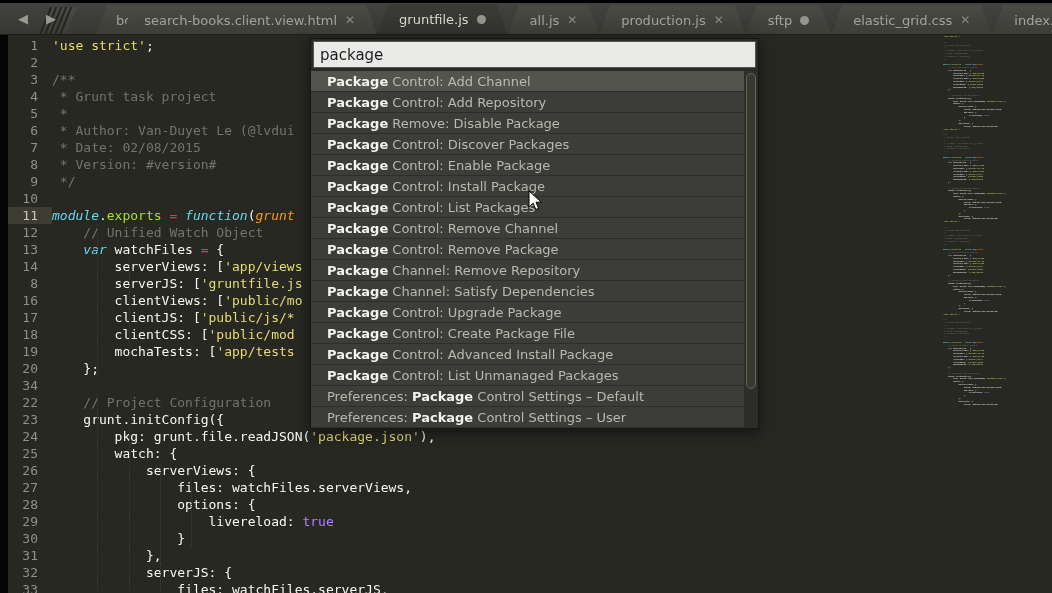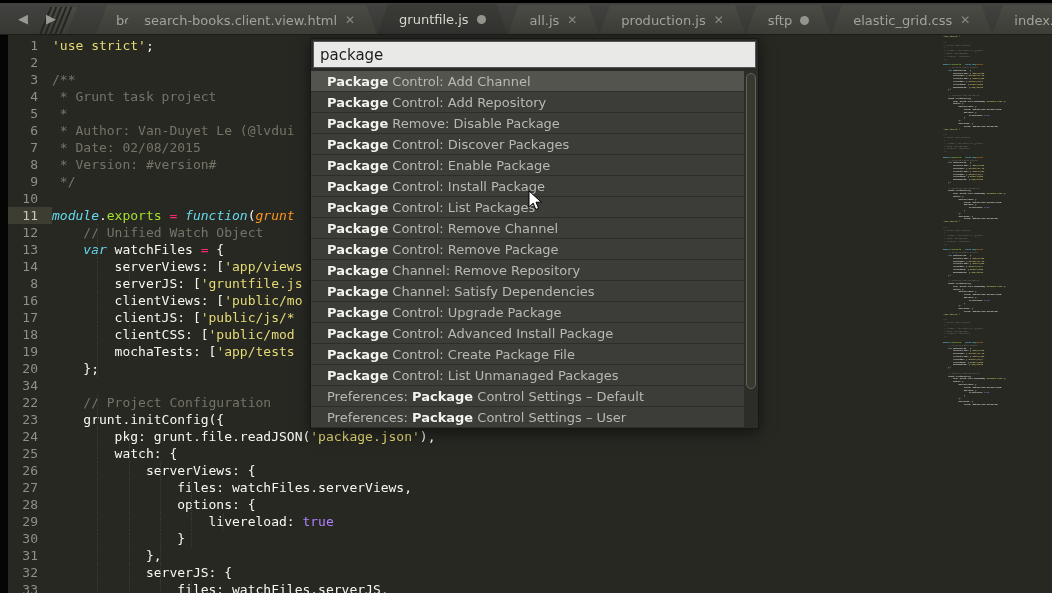--- a/index.html
+++ b/index.html
@@ -731,22 +731,22 @@
           <div class="prow"><b>Package</b><span> Remove: Disable Package</span></div>
           <div class="prow"><b>Package</b><span> Control: Discover Packages</span></div>
           <div class="prow"><b>Package</b><span> Control: Enable Package</span></div>
           <div class="prow"><b>Package</b><span> Control: Install Package</span></div>
           <div class="prow"><b>Package</b><span> Control: List Packages</span></div>
           <div class="prow"><b>Package</b><span> Control: Remove Channel</span></div>
           <div class="prow"><b>Package</b><span> Control: Remove Package</span></div>
           <div class="prow"><b>Package</b><span> Channel: Remove Repository</span></div>
           <div class="prow"><b>Package</b><span> Channel: Satisfy Dependencies</span></div>
           <div class="prow"><b>Package</b><span> Control: Upgrade Package</span></div>
+          <div class="prow"><b>Package</b><span> Control: Create Package File</span></div>
           <div class="prow"><b>Package</b><span> Control: Advanced Install Package</span></div>
-          <div class="prow"><b>Package</b><span> Control: Create Package File</span></div>
           <div class="prow"><b>Package</b><span> Control: List Unmanaged Packages</span></div>
           <div class="prow"><span>Preferences: </span><b>Package</b><span> Control Settings – Default</span></div>
           <div class="prow"><span>Preferences: </span><b>Package</b><span> Control Settings – User</span></div>
         </div>
       <div class="pscroll">
         <div class="pthumb"></div>
       </div>
     </div>
   </div>
 

